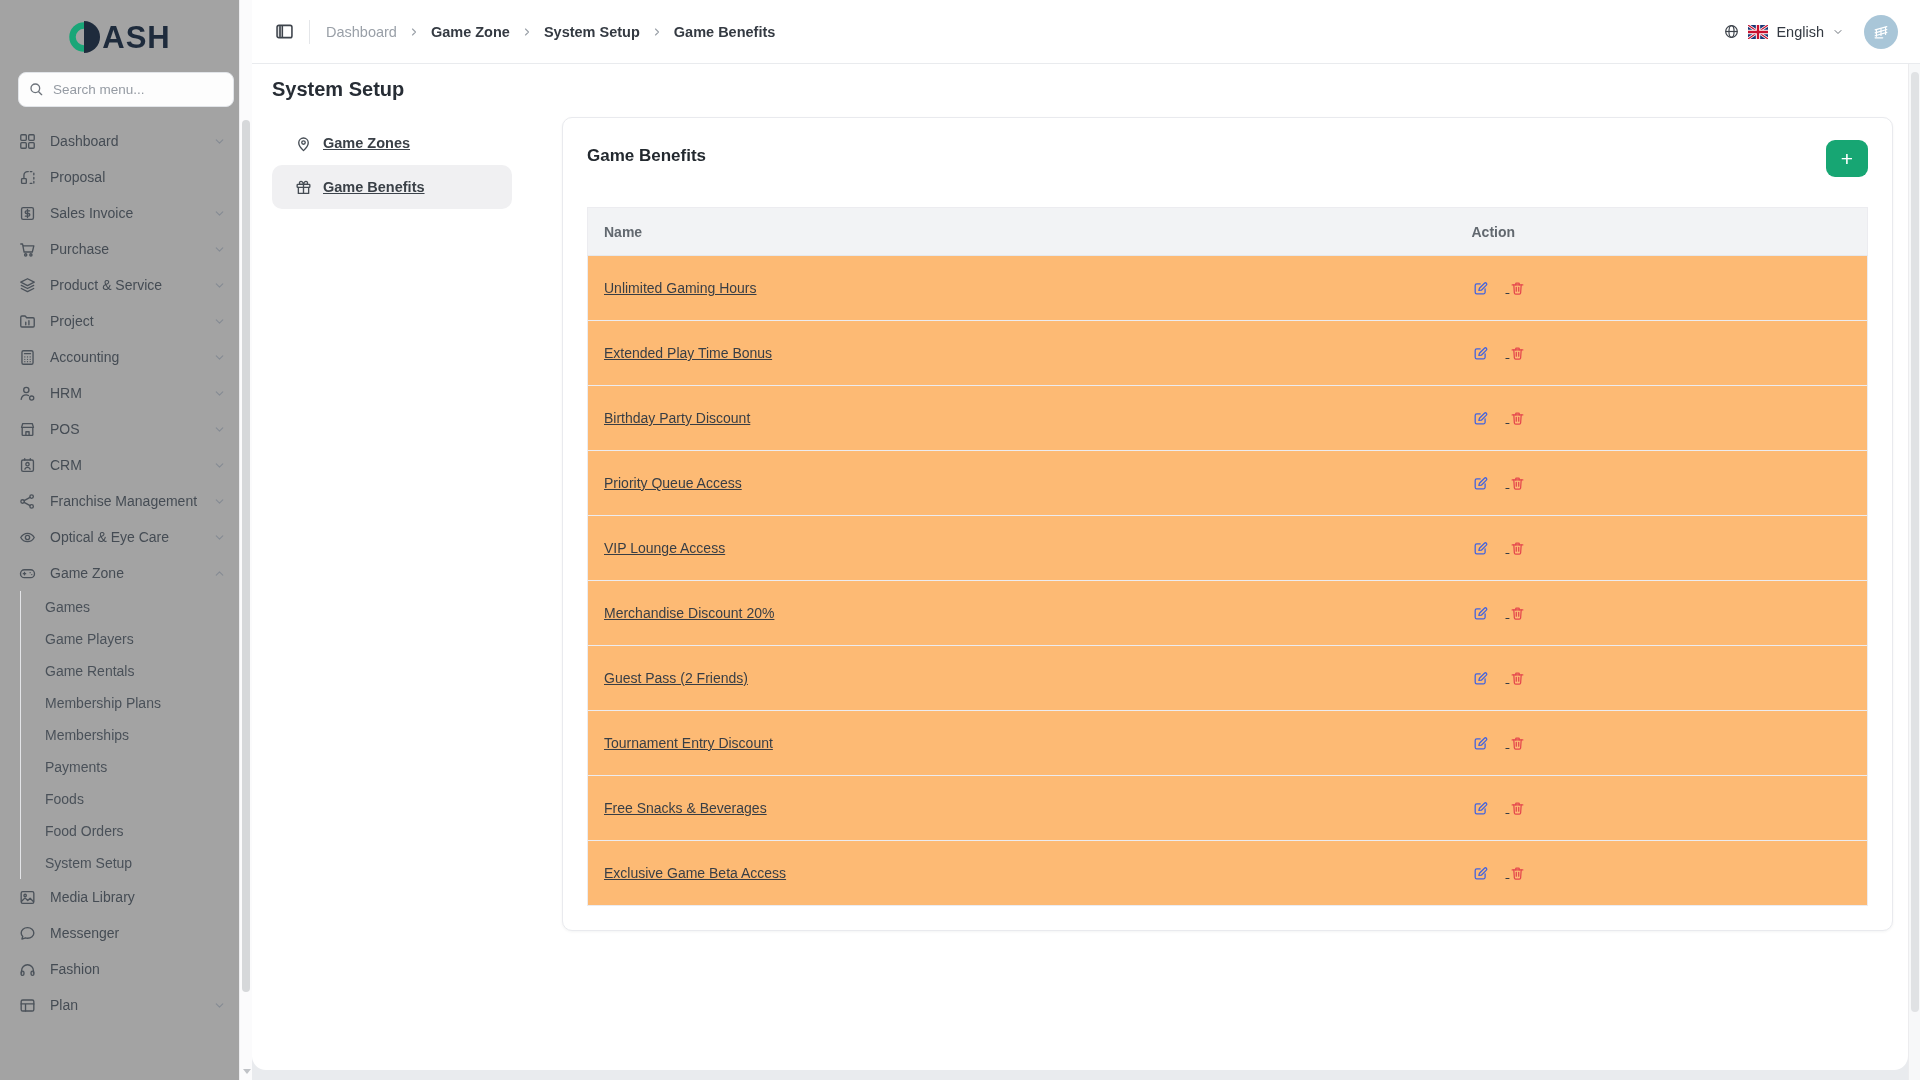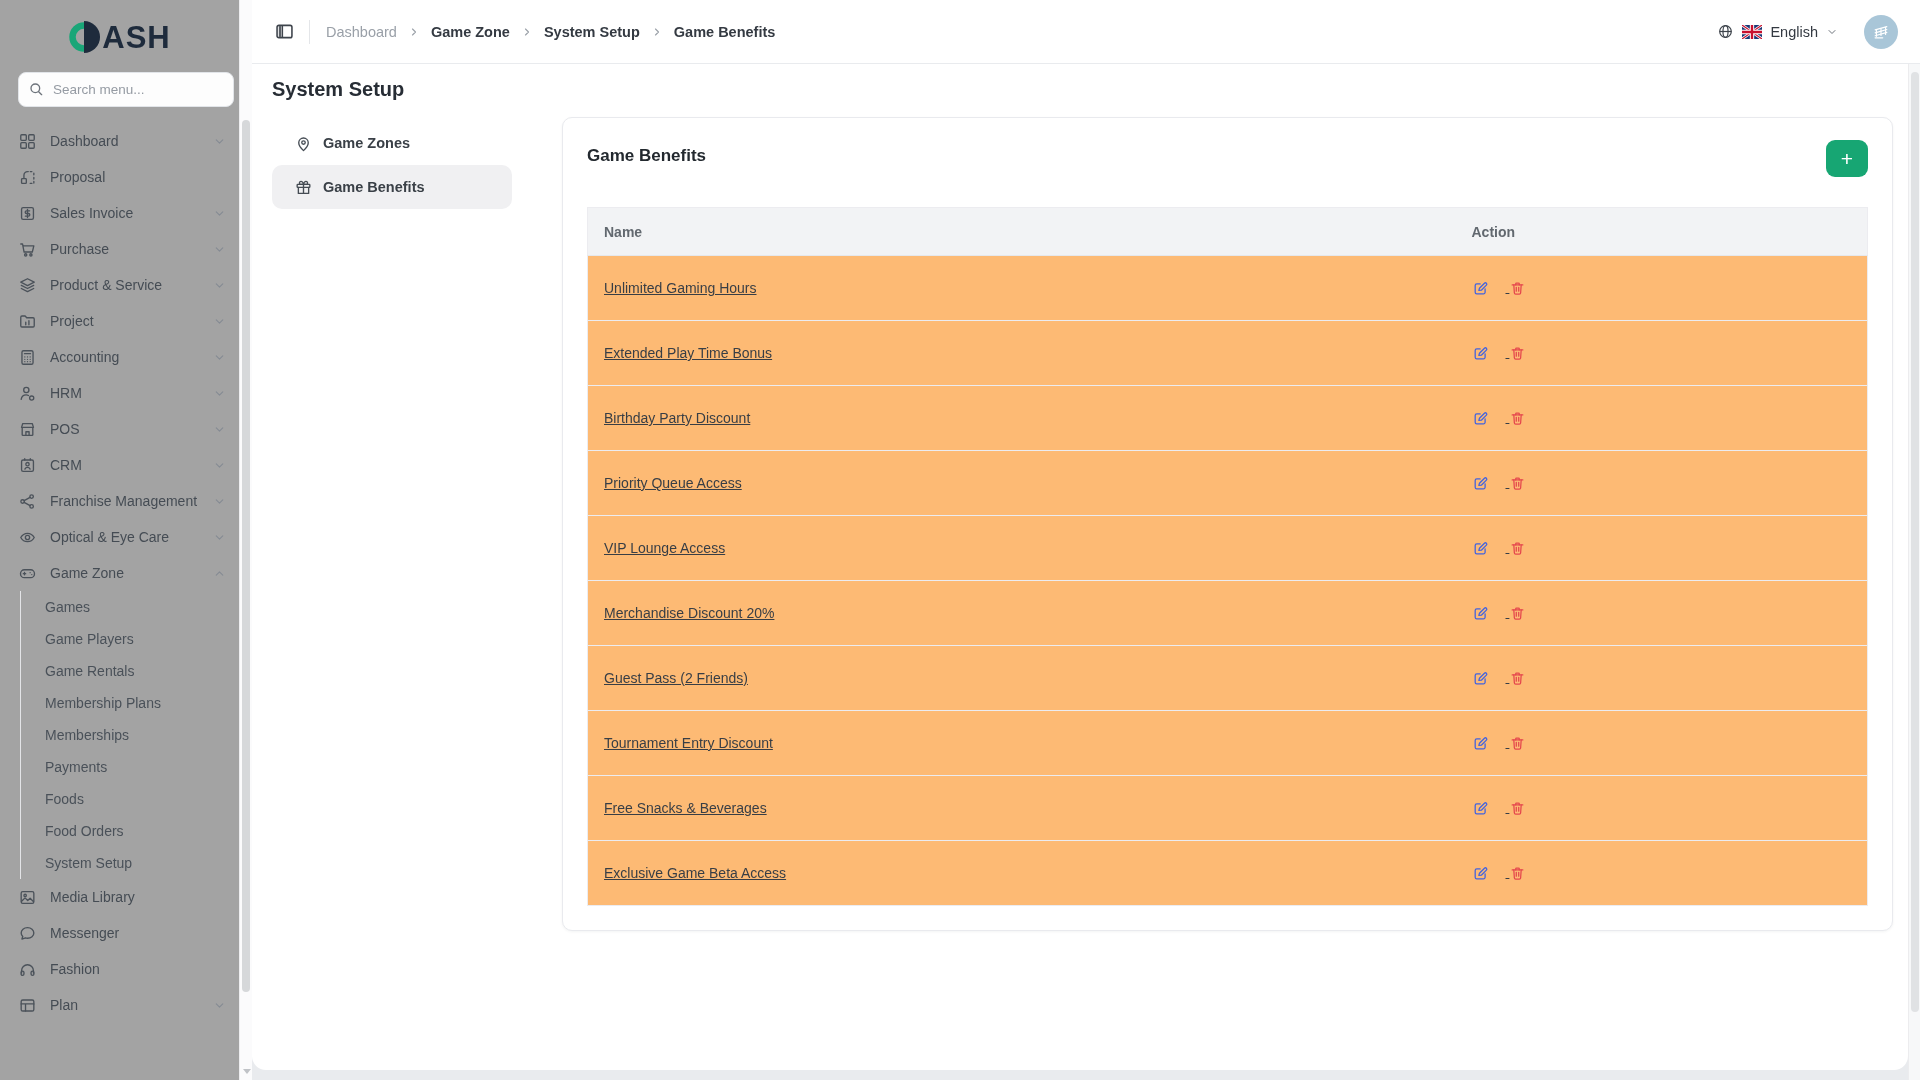--- a/index.html
+++ b/index.html
@@ -59,39 +59,39 @@
   .topbar {
     position:absolute; left:252px; right:0; top:0; height:64px; background:#ffffff;
     border-bottom:1px solid #e9ebee; display:flex; align-items:center; padding:0 22px;
   }
   .tb-toggle { color:#3e444c; cursor:pointer; display:flex; align-items:center; }
   .tb-divider { width:1px; height:24px; background:#e4e6e9; margin:0 16px 0 14px; }
   .crumbs { display:flex; align-items:center; gap:11px; }
   .crumb { font-size:14.5px; color:#343a42; font-weight:600; cursor:pointer; }
   .crumb.muted { color:#9aa0a8; font-weight:400; }
   .crumb-sep { color:#9aa0a8; display:flex; }
-  .tb-right { margin-left:auto; display:flex; align-items:center; gap:18px; }
+  .tb-right { margin-left:auto; display:flex; align-items:center; gap:12px; }
   .lang { display:flex; align-items:center; gap:8px; cursor:pointer; }
   .lang .globe { color:#3e444c; }
   .lang-label { font-size:14.5px; color:#343a42; }
   .lang .caret { color:#6d737b; }
   .avatar {
     width:34px; height:34px; border-radius:50%; background:#a9c6d8;
     margin-left:8px; display:flex; align-items:center; justify-content:center; cursor:pointer;
   }
 
   
   .panel {
     position:absolute; left:252px; top:64px; width:1656px; height:1006px;
     background:#ffffff; border-radius:0 0 14px 14px; padding:12px 15px 0 20px;
   }
   .page-title { font-size:20px; font-weight:700; color:#272d35; margin:2px 0 16px 0; }
   .content-row { display:flex; align-items:flex-start; gap:50px; }
 
-  .setup-menu { width:240px; flex:none; padding-top:4px; }
+  .setup-menu { width:240px; flex:none; padding-top:4px;text-decoration:underline; }
   .setup-item {
     display:flex; align-items:center; height:44px; padding-left:22px; gap:10px;
     border-radius:10px; color:#3a4047; font-weight:600; font-size:14.5px; cursor:pointer;
   }
   .setup-item .icn { width:19px; height:19px; color:#454c54; }
   .setup-item.active { background:#f0f0f2; }
 
   .card {
     flex:1; background:#ffffff; border:1px solid #e9eaee; border-radius:10px;
     box-shadow:0 1px 3px rgba(25,30,40,0.05); padding:22px 24px 24px 24px;

